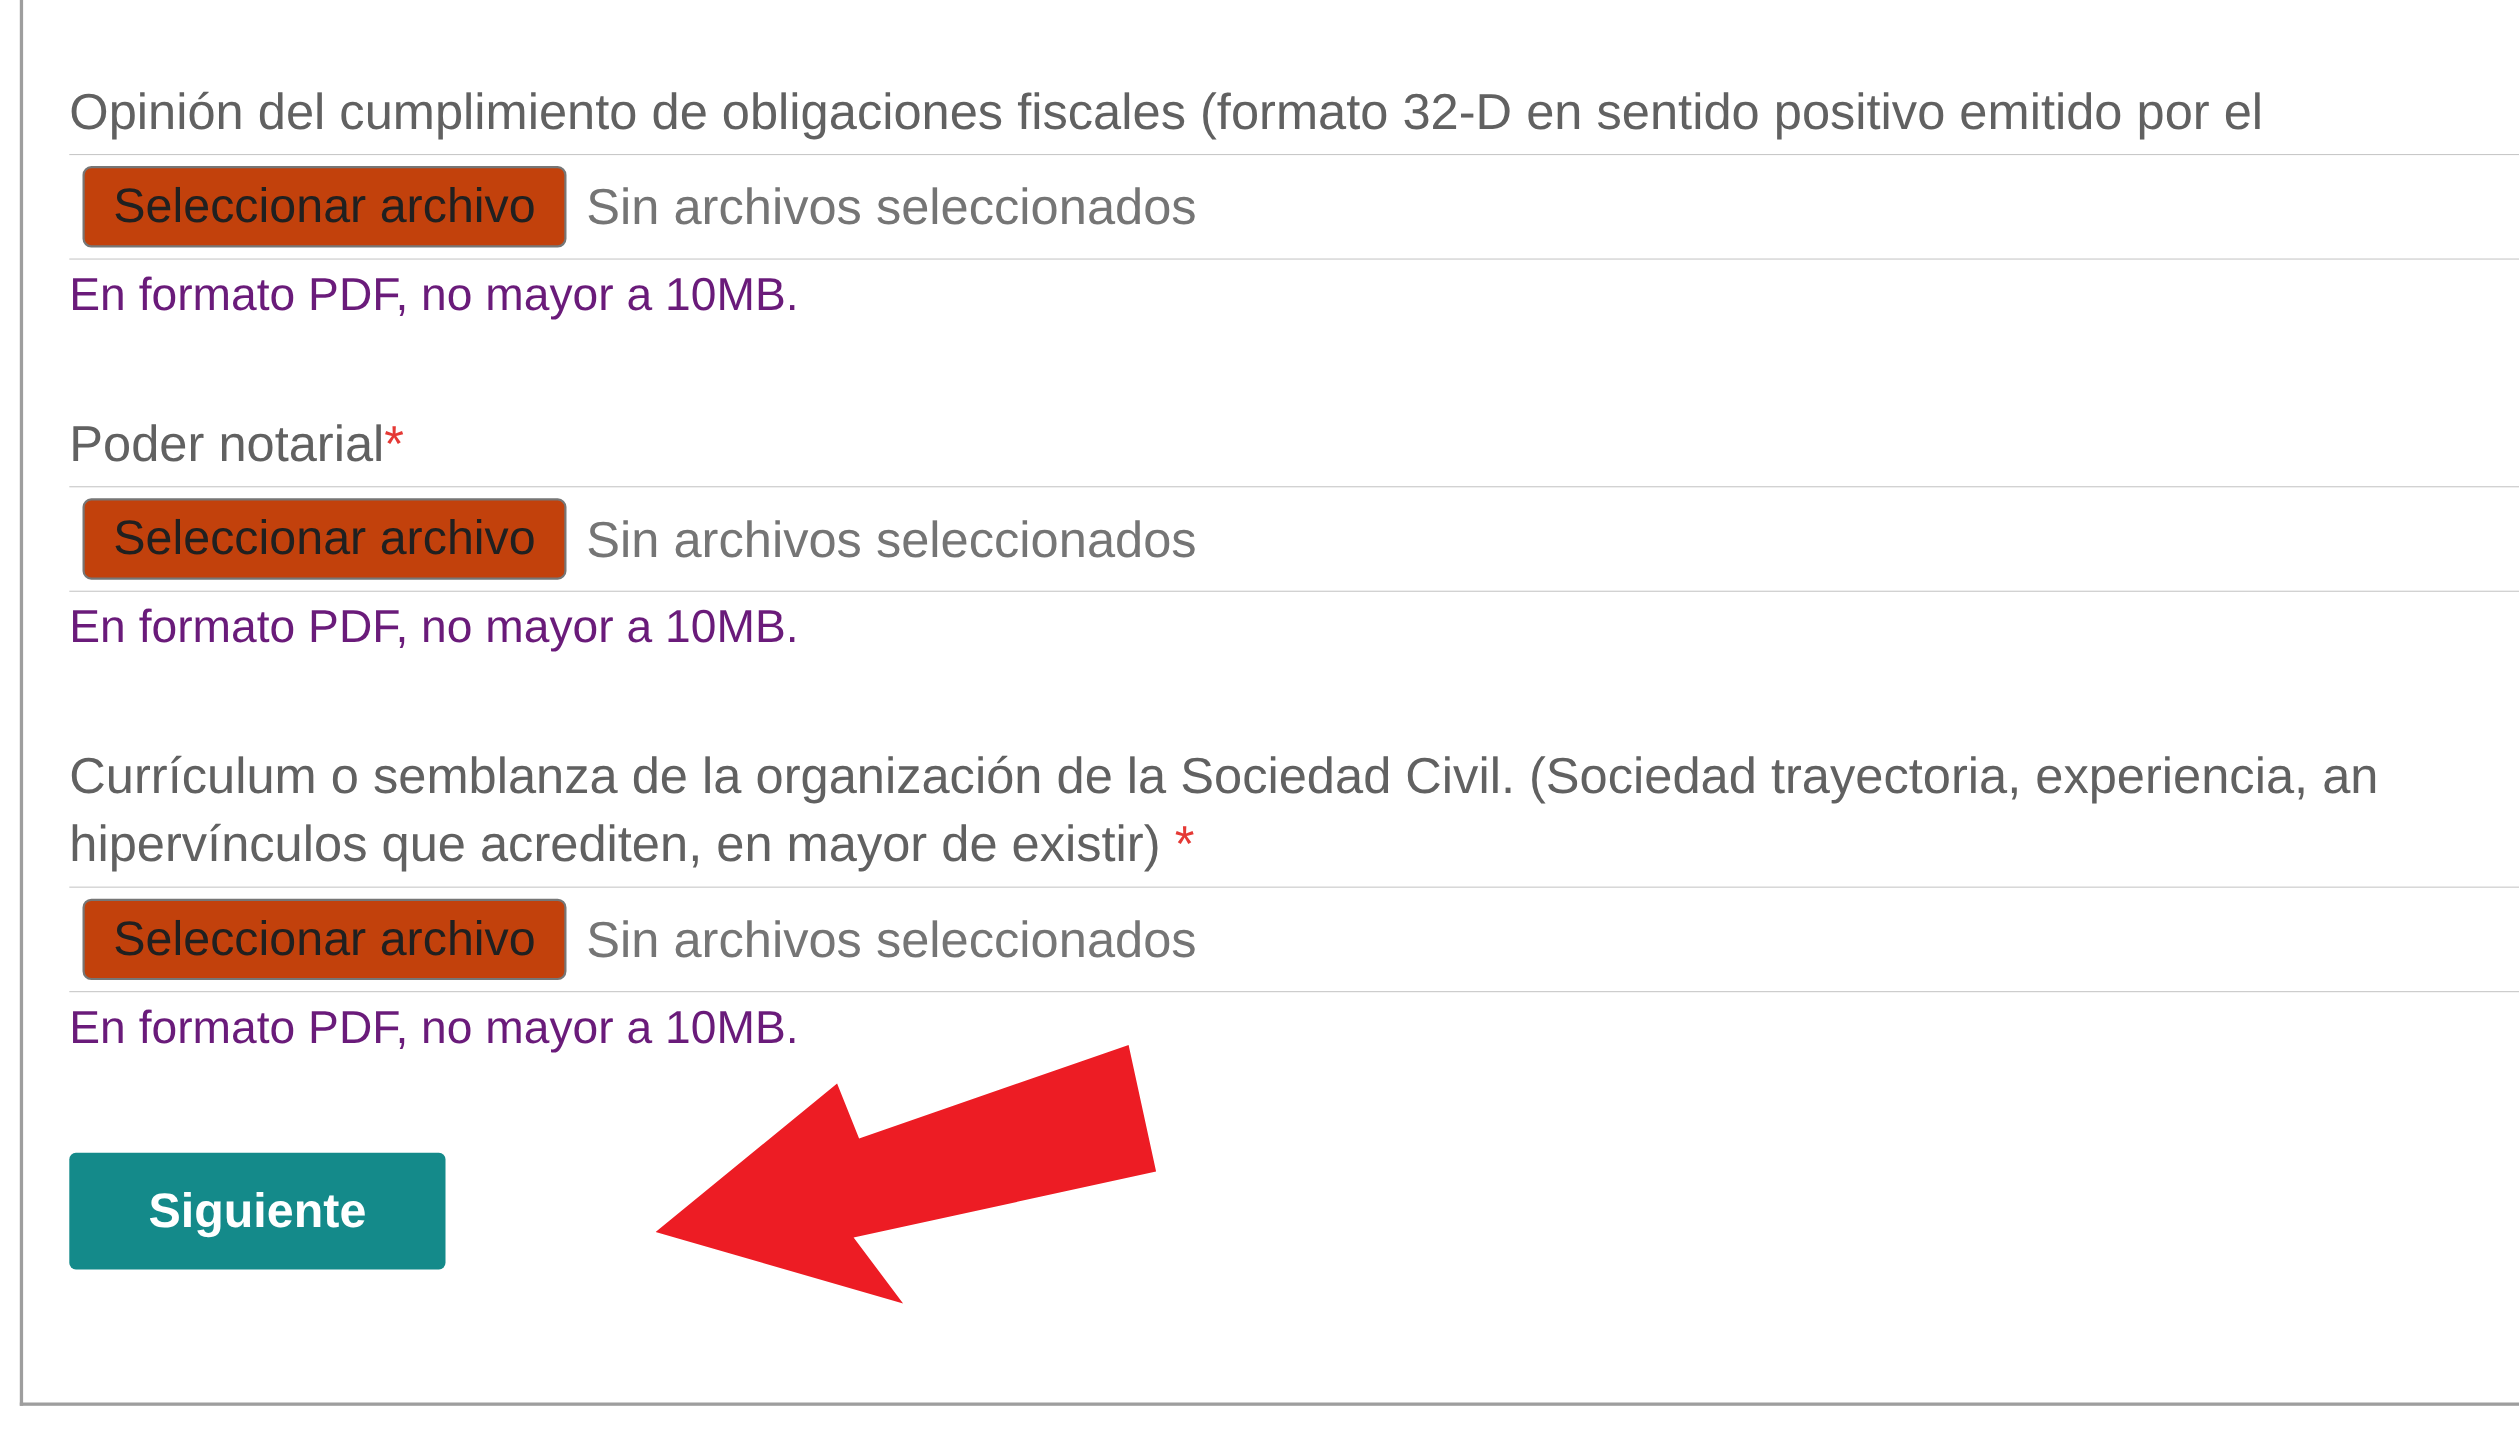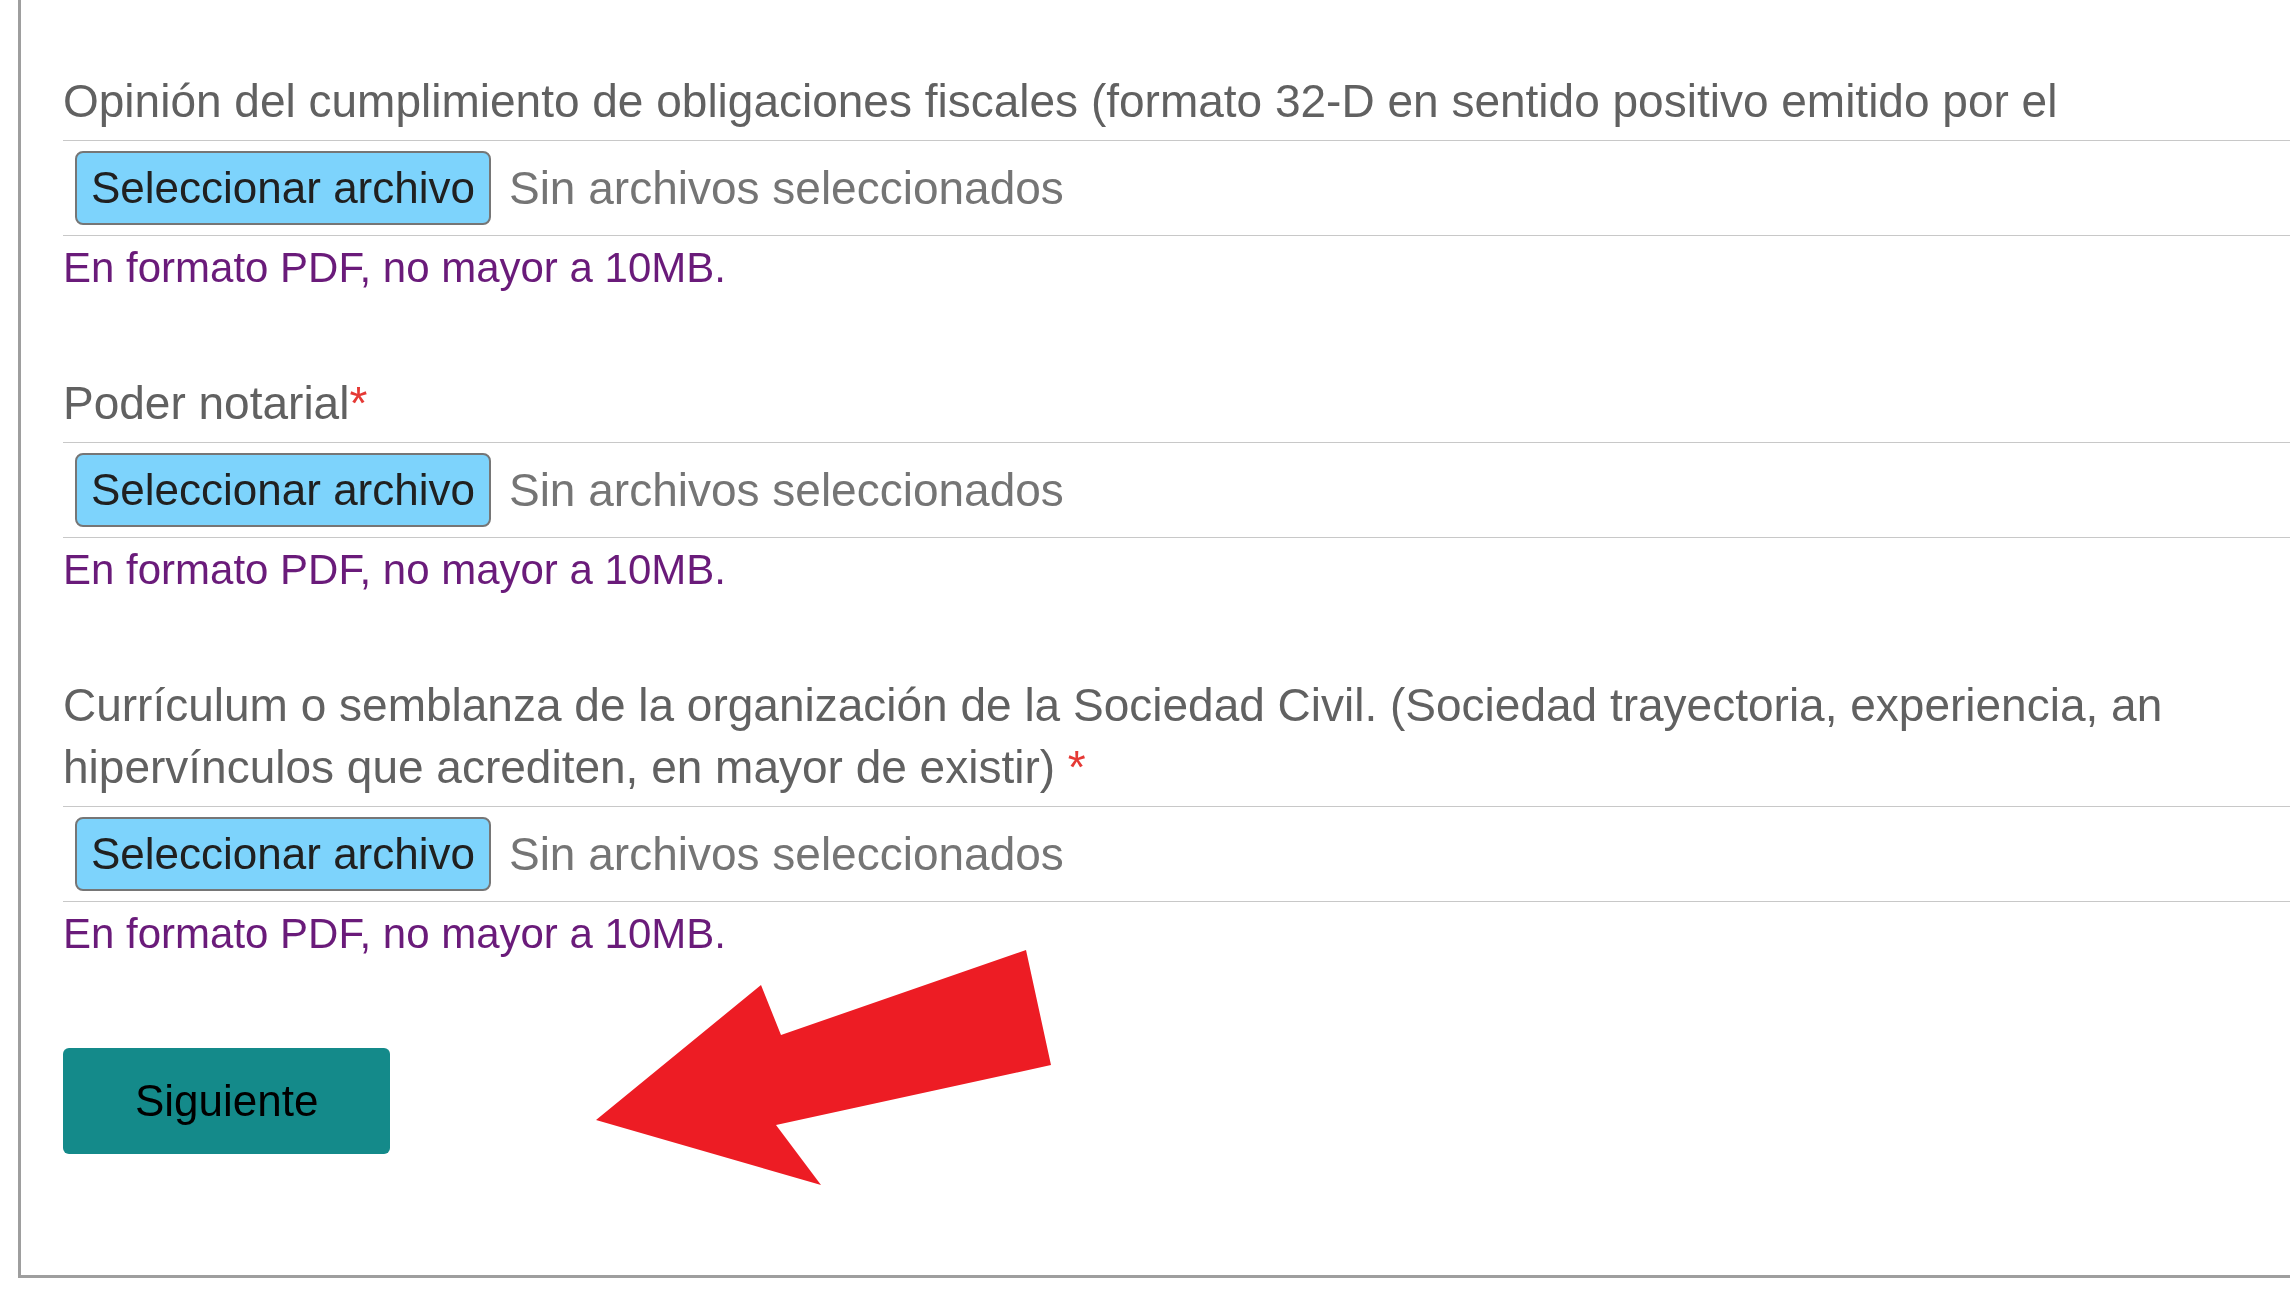--- a/index.html
+++ b/index.html
@@ -49,24 +49,24 @@
     }
     .file-input-row {
       border-top: 1px solid #c8c8c8;
       border-bottom: 1px solid #c8c8c8;
       padding: 10px 0 10px 12px;
       display: flex;
       align-items: center;
       gap: 18px;
     }
     .file-button {
-      background: #7dd3fc;
+      background: #c2410c;
       border: 2px solid #767676;
       border-radius: 8px;
-      padding: 10px 14px;
+      padding: 10px 26px;
       font-size: 44px;
       color: #202020;
       font-family: inherit;
       cursor: pointer;
       font-weight: 400;
     }
     .file-status {
       font-size: 46px;
       color: #757575;
       font-weight: 400;
@@ -74,27 +74,27 @@
     }
     .hint {
       font-size: 42px;
       color: #6a1b7a;
       margin-top: 8px;
       font-weight: 400;
     }
     .next-button {
       background: #148a8a;
       border: none;
-      color: #000000;
+      color: #ffffff;
       font-size: 44px;
       padding: 28px 72px;
       border-radius: 6px;
       cursor: pointer;
       font-family: inherit;
-      font-weight: 400;
+      font-weight: 700;
       margin-top: 40px;
     }
     .arrow-annotation {
       position: absolute;
       left: 575px;
       top: 950px;
       pointer-events: none;
     }
   </style>
 </head>

